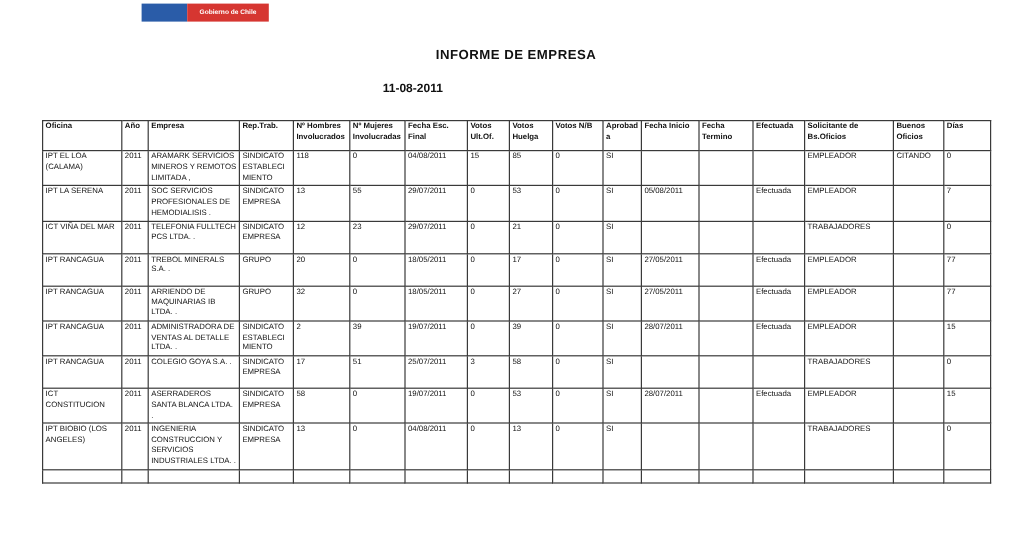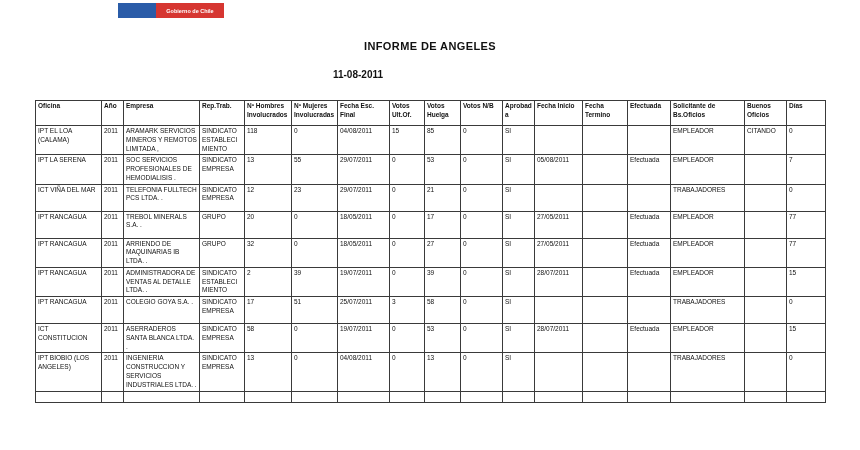--- a/index.html
+++ b/index.html
@@ -20,21 +20,21 @@
     color: #ffffff; font-size: 5.5px; font-weight: bold;
     display: flex; align-items: center; justify-content: center;
     padding: 0 3px; white-space: nowrap; }
   .report-title {
     position: absolute; top: 40px; left: 0; width: 860px;
     text-align: center; font-size: 11px; font-weight: bold;
     letter-spacing: 0.4px;
   }
   .report-date {
     position: absolute; top: 69px; left: 0; width: 688px;
-    text-align: center; font-size: 10px; font-weight: bold; padding-left: 14px;
+    text-align: center; font-size: 10px; font-weight: bold;
   }
   table.report {
     position: absolute; left: 35px; top: 100px;
     width: 790px; table-layout: fixed;
     border-collapse: collapse;
   }
   table.report th, table.report td {
     border: 1px solid #3a3a3a;
     font-size: 6.5px; line-height: 1.35;
     vertical-align: top; text-align: left;
@@ -56,21 +56,21 @@
 
 <div class="page">
 
   <div class="logo">
     <div class="logo-blue"></div>
     <div class="logo-red">
       <span>Gobierno de Chile</span>
     </div>
   </div>
 
-  <div class="report-title">INFORME DE ANGELES</div>
+  <div class="report-title">INFORME DE EMPRESA</div>
   <div class="report-date">11-08-2011</div>
 
   <table class="report">
     <colgroup>
       <col style="width:66px">
         <col style="width:22px">
         <col style="width:76px">
       <col style="width:45px">
         <col style="width:47px">
         <col style="width:46px">

